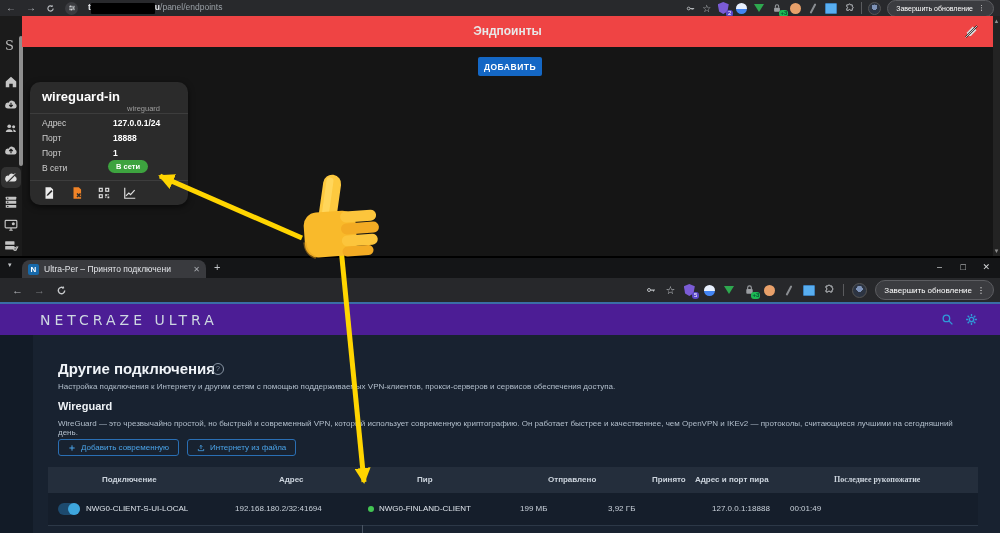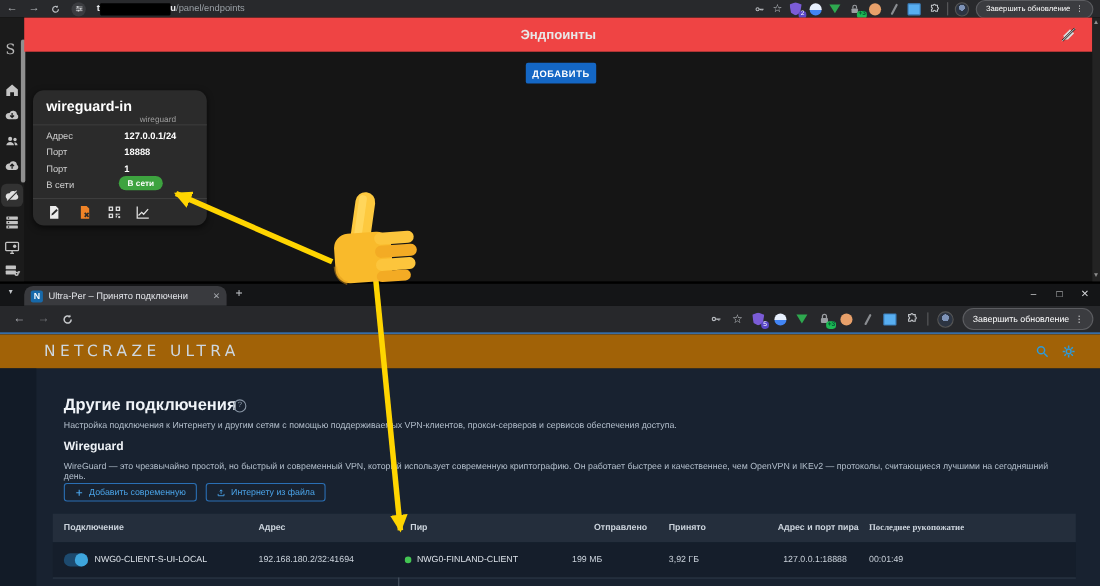--- a/index.html
+++ b/index.html
@@ -54,34 +54,34 @@
   .tri-ext{width:0;height:0;border-left:5px solid transparent;border-right:5px solid transparent;border-top:8px solid #2ea84f;}
   .face-ext{width:11px;height:11px;border-radius:50%;background:#e8a06a;}
   .slash-ext{width:2px;height:11px;background:#8a8d91;transform:rotate(28deg);border-radius:1px;}
   .mon-ext{width:12px;height:9px;background:#58aef0;border-radius:1px;border:1px solid #3c80bd;}
   .avatar{width:13px;height:13px;border-radius:50%;background:radial-gradient(circle at 50% 38%,#7e93b8 0 30%,#2c3442 31%);border:1px solid #555;}
   .pill{display:flex;align-items:center;gap:5px;background:#3b3c40;border:1px solid #5c5d61;
         border-radius:10px;padding:2px 8px;color:#fff;white-space:nowrap;}
   .sep{width:1px;height:12px;background:#5a5b5e;}
   .star{color:#c3c6ca;}
   
-  .site-head{left:0;top:304px;width:1000px;height:31px;background:#a16207;border-bottom:1px solid #0e151f;}
+  .site-head{left:0;top:304px;width:1000px;height:31px;background:#4c1d95;border-bottom:1px solid #0e151f;}
   .brand{left:40px;top:8px;font-size:14px;letter-spacing:4px;color:#cdd7e1;font-family:"DejaVu Sans",sans-serif;}
   .site-body{left:0;top:335px;width:1000px;height:198px;background:#182230;}
   .site-side{left:0;top:335px;width:33px;height:198px;background:#121b27;}
   .h1{left:58px;top:360px;font-size:15px;font-weight:bold;color:#f0f4f8;}
   .help{left:212px;top:363px;width:10px;height:10px;border:1px solid #8794a3;border-radius:50%;
         color:#8794a3;font-size:7px;text-align:center;line-height:10px;}
   .desc{font-size:8px;color:#b3bfcc;}
   .h2{left:58px;top:400px;font-size:11px;font-weight:bold;color:#eef2f6;}
   .obtn{display:flex;align-items:center;gap:5px;background:transparent;border:1px solid #2a6fb4;
         border-radius:3px;color:#4aa3e8;font-size:8px;height:17px;padding:0 9px;
         font-family:"Liberation Sans",sans-serif;}
   .thead{left:48px;top:467px;width:930px;height:26px;background:#242e3c;}
-  .th{position:absolute;top:8px;font-size:8px;font-weight:bold;color:#ccd4dd;}
+  .th{position:absolute;top:8px;font-size:8px;font-weight:bold;color:#ccd4dd;margin-left:44px;}
   .trow{left:48px;top:493px;width:930px;height:32px;background:#151e2b;}
   .td{position:absolute;top:11px;font-size:8px;color:#dde3ea;}
   .toggle{position:absolute;left:10px;top:10px;width:22px;height:12px;background:#1d4a6e;border-radius:6px;}
   .knob{position:absolute;right:0;top:0;width:12px;height:12px;border-radius:50%;background:#3ea6dd;}
   .gdot{position:absolute;width:6px;height:6px;border-radius:50%;background:#43c553;}
   .bot-div{left:48px;top:525px;width:930px;height:1px;background:#2c3847;}
   .bot-vtick{left:362px;top:525px;width:1px;height:8px;background:#4a5563;}
   
   #overlay{left:0;top:0;z-index:50;pointer-events:none;}
 </style>
@@ -390,23 +390,23 @@
         <path d="M4 15v5h16v-5" stroke="#4aa3e8" stroke-width="2.4" fill="none"></path>
       </svg>
     <span>Интернету из файла</span>
   </button>
 </div>
 
 <div class="abs thead">
   <span class="th" style="left:10px;">Подключение</span>
   <span class="th" style="left:187px;">Адрес</span>
   <span class="th" style="left:325px;">Пир</span>
-  <span class="th" style="left:492px;">Отправлено</span>
+  <span class="th" style="left:456px;">Отправлено</span>
   <span class="th" style="left:560px;">Принято</span>
-  <span class="th" style="left:659px;">Адрес и порт пира</span>
+  <span class="th" style="left:603px;">Адрес и порт пира</span>
   <span class="th" style="left:742px;font-family:Liberation Serif, serif;">Последнее рукопожатие</span>
 </div>
 <div class="abs trow">
   <span class="toggle">
       <span class="knob"></span>
     </span>
   <span class="td" style="left:38px;">NWG0-CLIENT-S-UI-LOCAL</span>
   <span class="td" style="left:187px;color:#c9d1da;">192.168.180.2/32:41694</span>
   <span class="gdot" style="left:320px;top:13px;"></span>
   <span class="td" style="left:331px;">NWG0-FINLAND-CLIENT</span>

